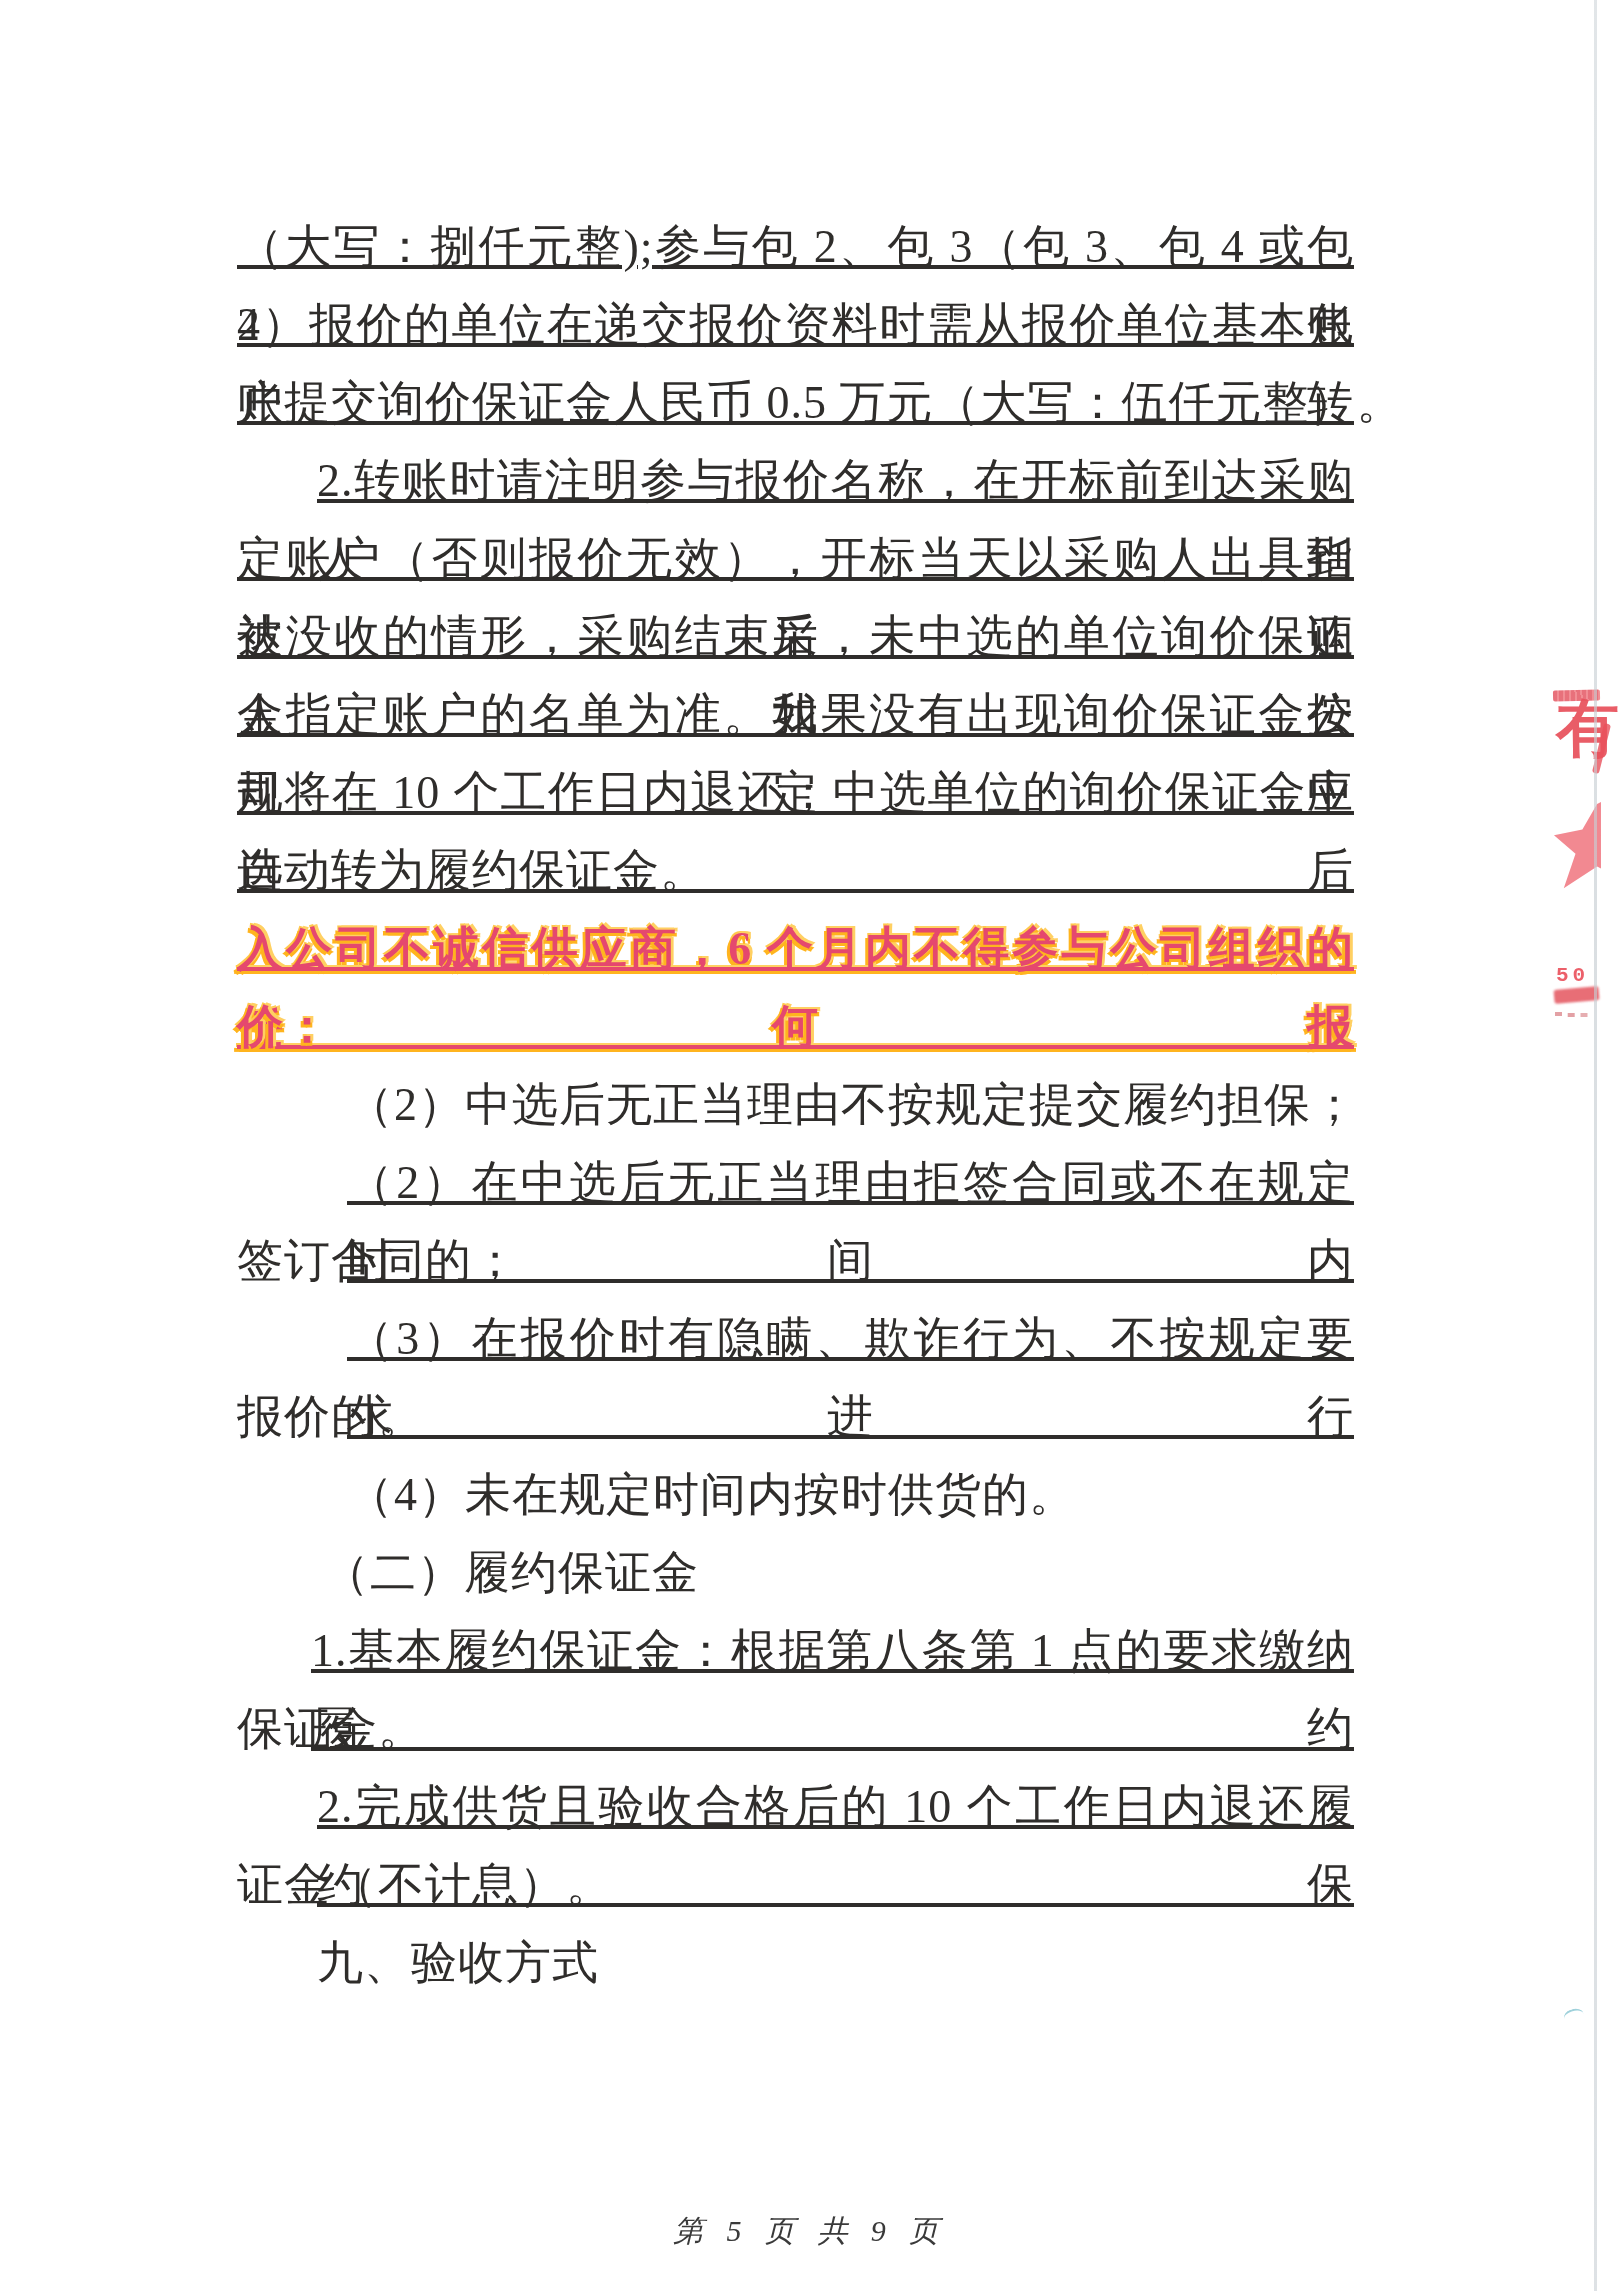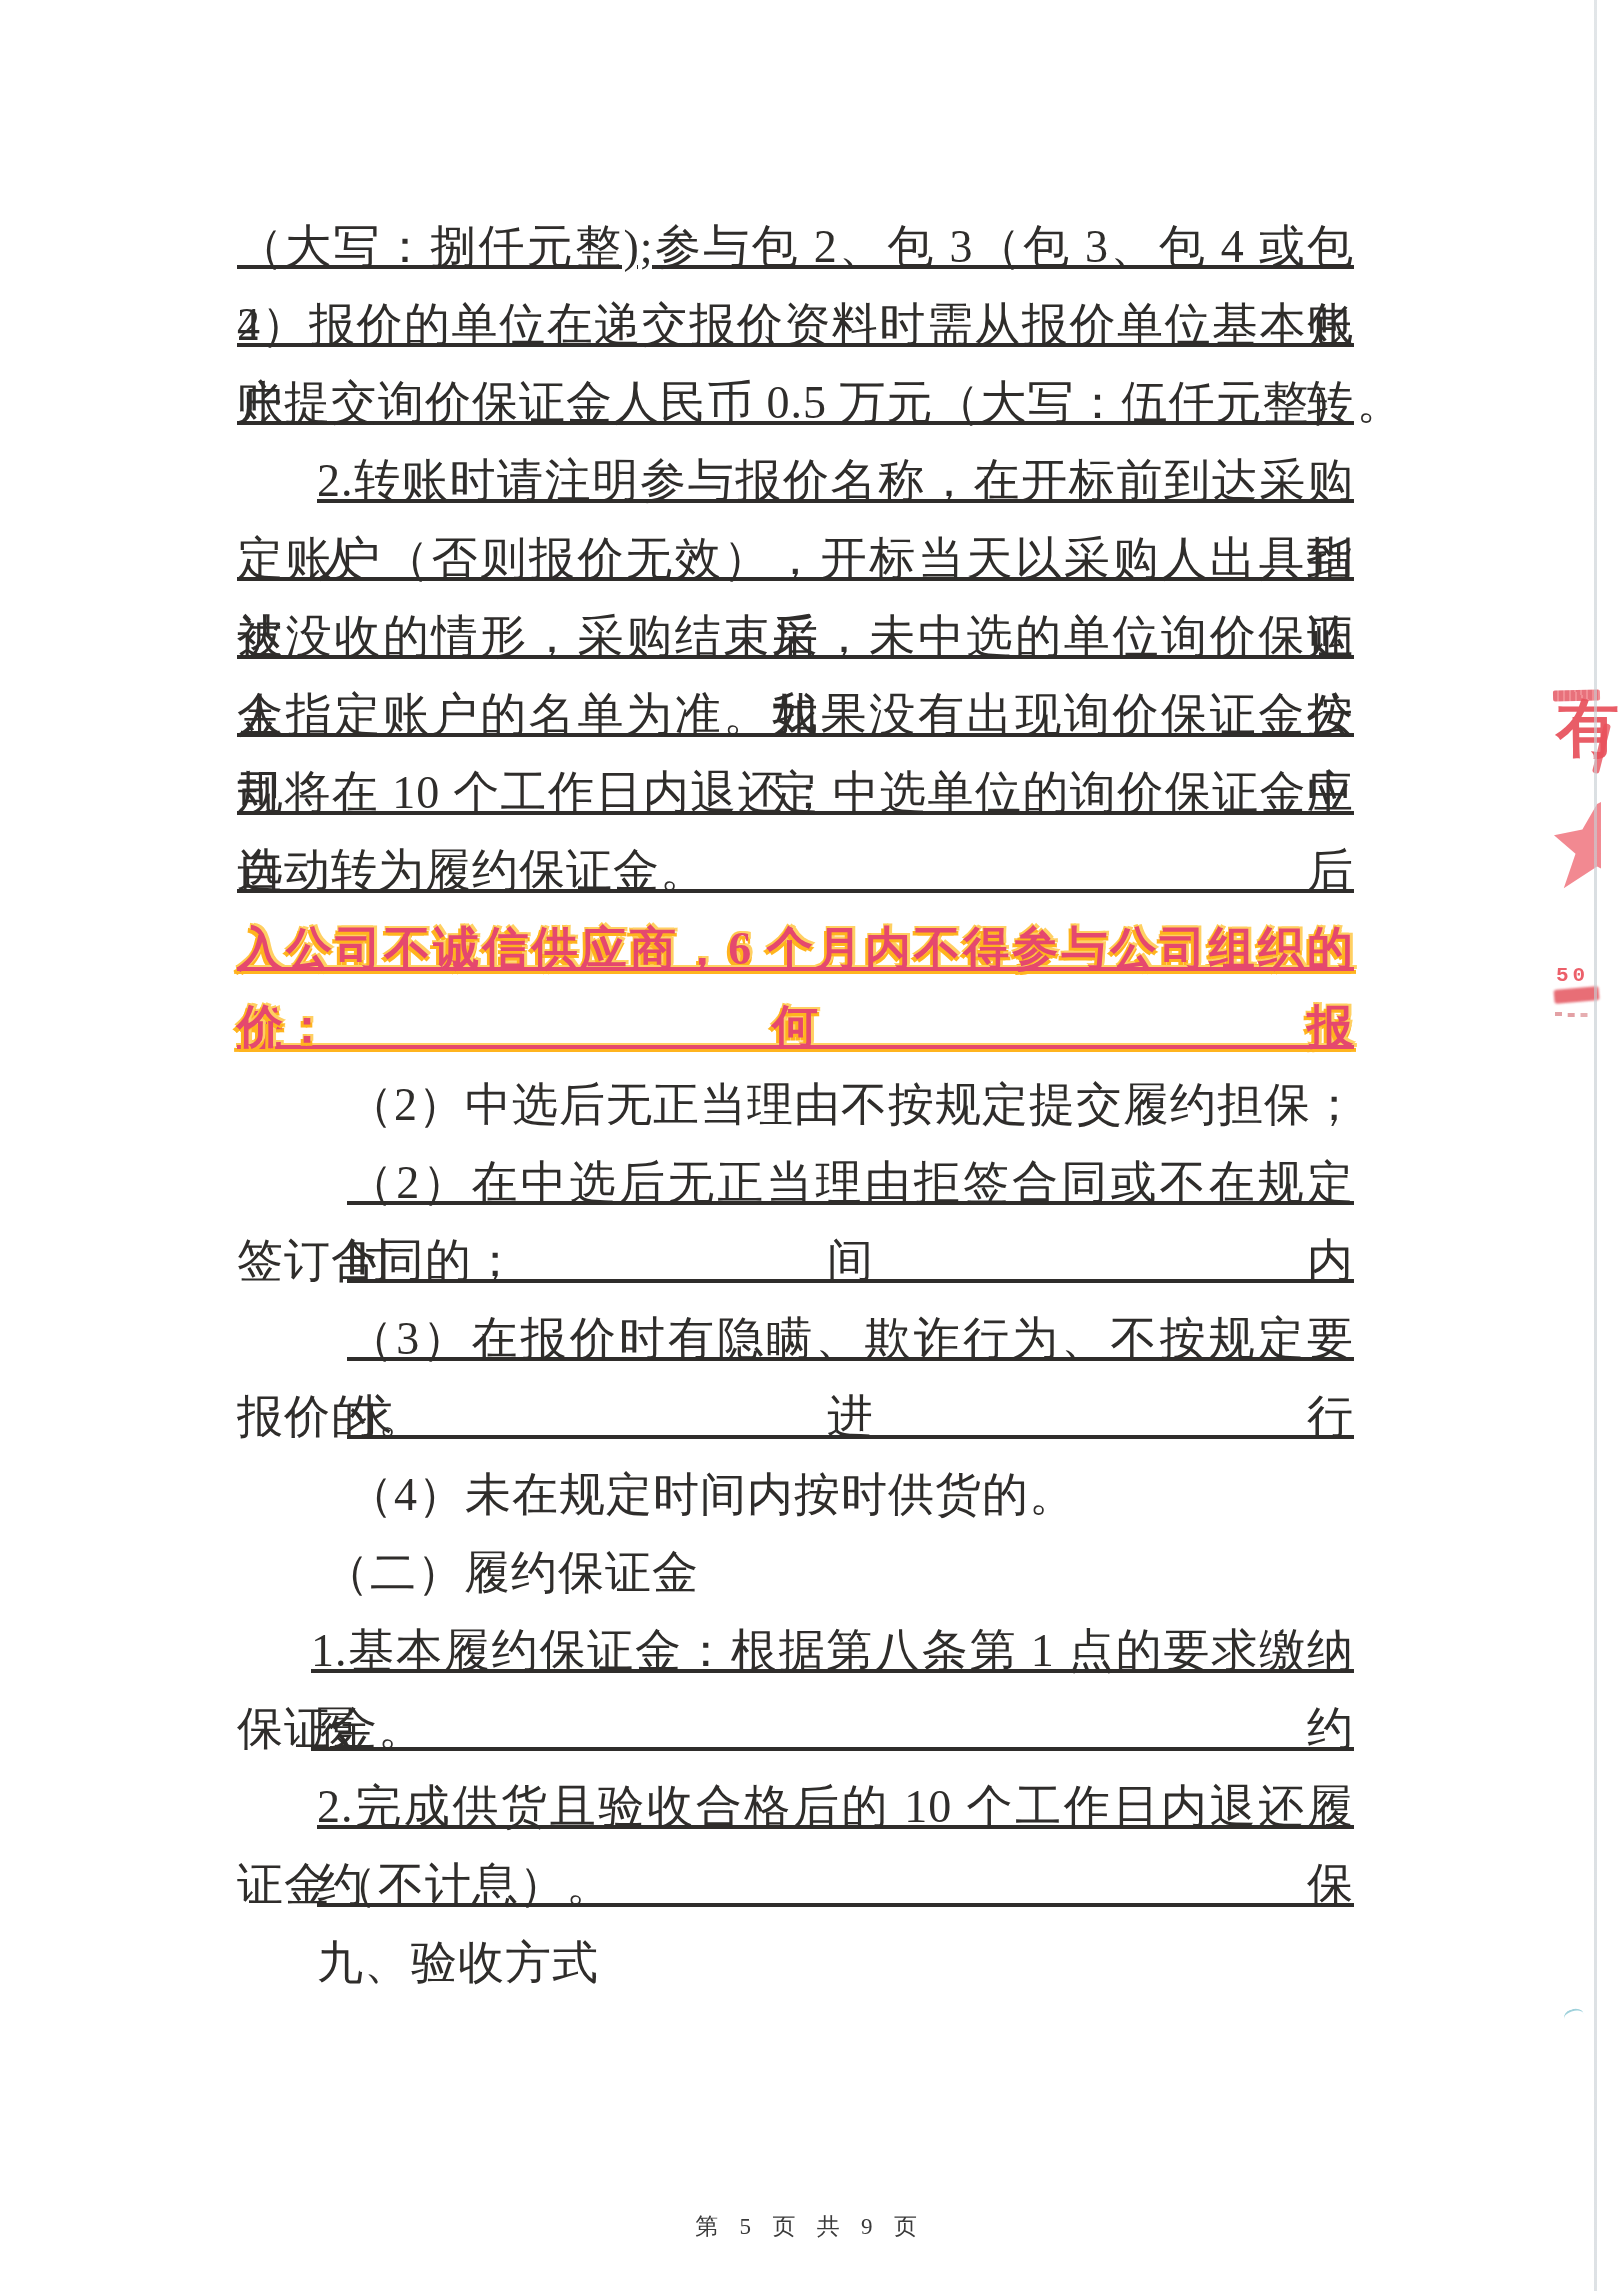--- a/index.html
+++ b/index.html
@@ -35,23 +35,24 @@
   .i88{padding-left:86px}
   .i112{padding-left:110px}
   .red{
     color:#e5486e;
     font-weight:700;
     text-shadow:-2.9px 2.9px 0 #ffb41e, 2.9px -2px 0 #ffd062, -1px -2px 0 #ffc84d, 2px 2.9px 0 #ffb41e;
   }
   .footer{
     position:absolute;left:0;top:2211px;width:100%;
     text-align:center;
-    font-size:23px;
+    font-size:30px;
     letter-spacing:7.8px;
     color:#3a3a3a;
+    font-style:italic;
   }
   
   .stamp-bar{
     position:absolute;left:1553px;top:690px;width:47px;height:10.8px;
     background:repeating-linear-gradient(90deg,#e45864 0 3.9px,#ef7a82 3.9px 5.9px);
     border-radius:2px;opacity:.85;transform:rotate(-1.5deg);
   }
   .stamp-char{
     position:absolute;left:1556px;top:698px;
     font-size:63px;line-height:63px;font-weight:700;

